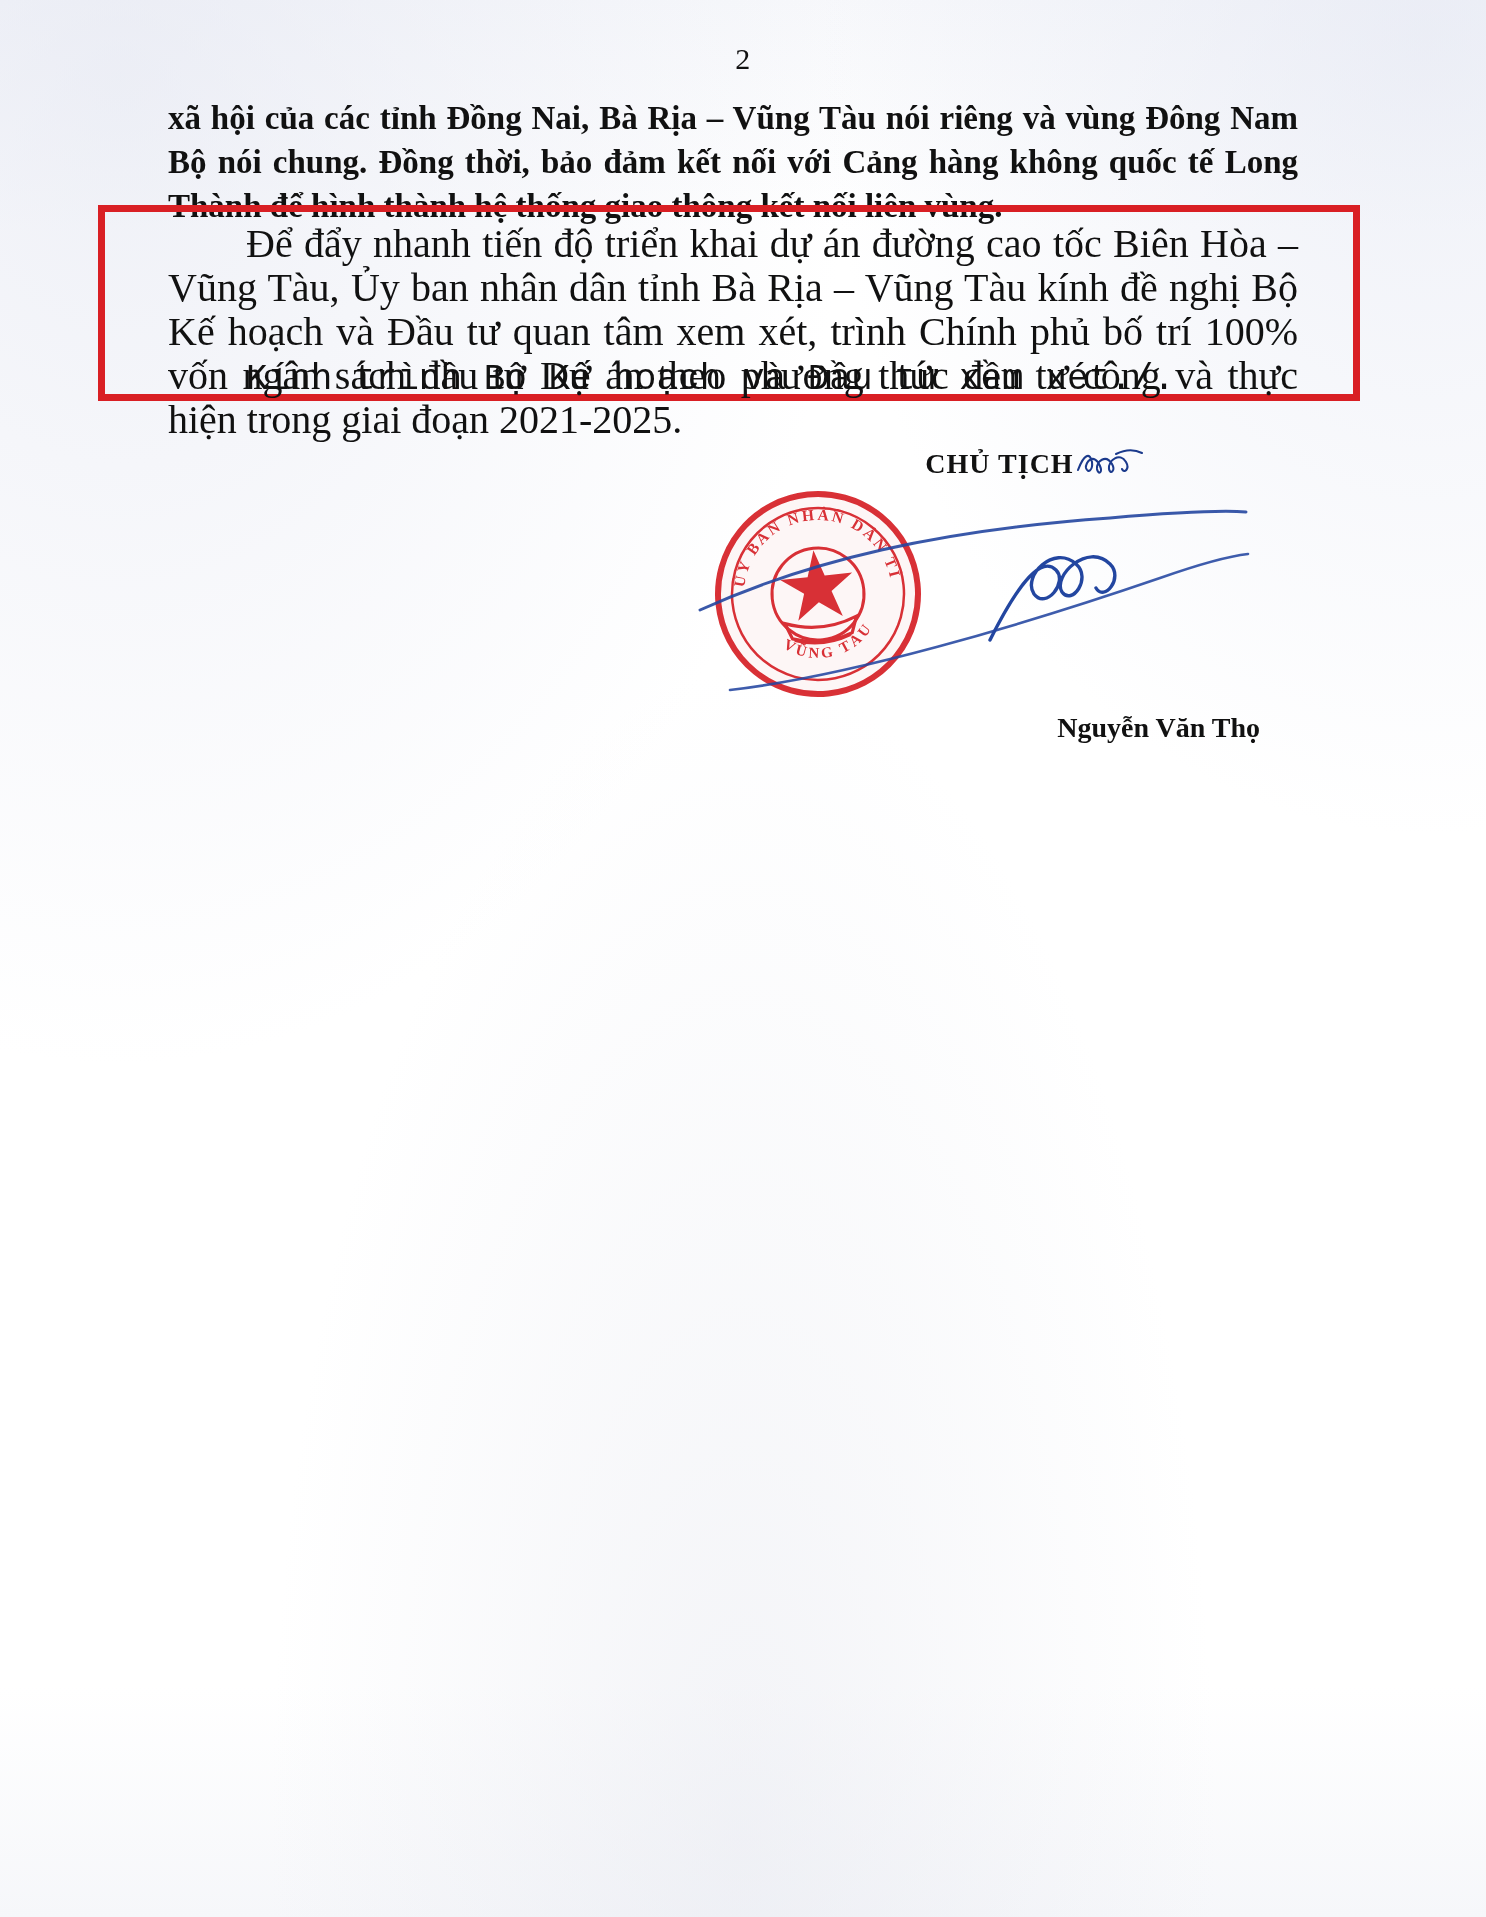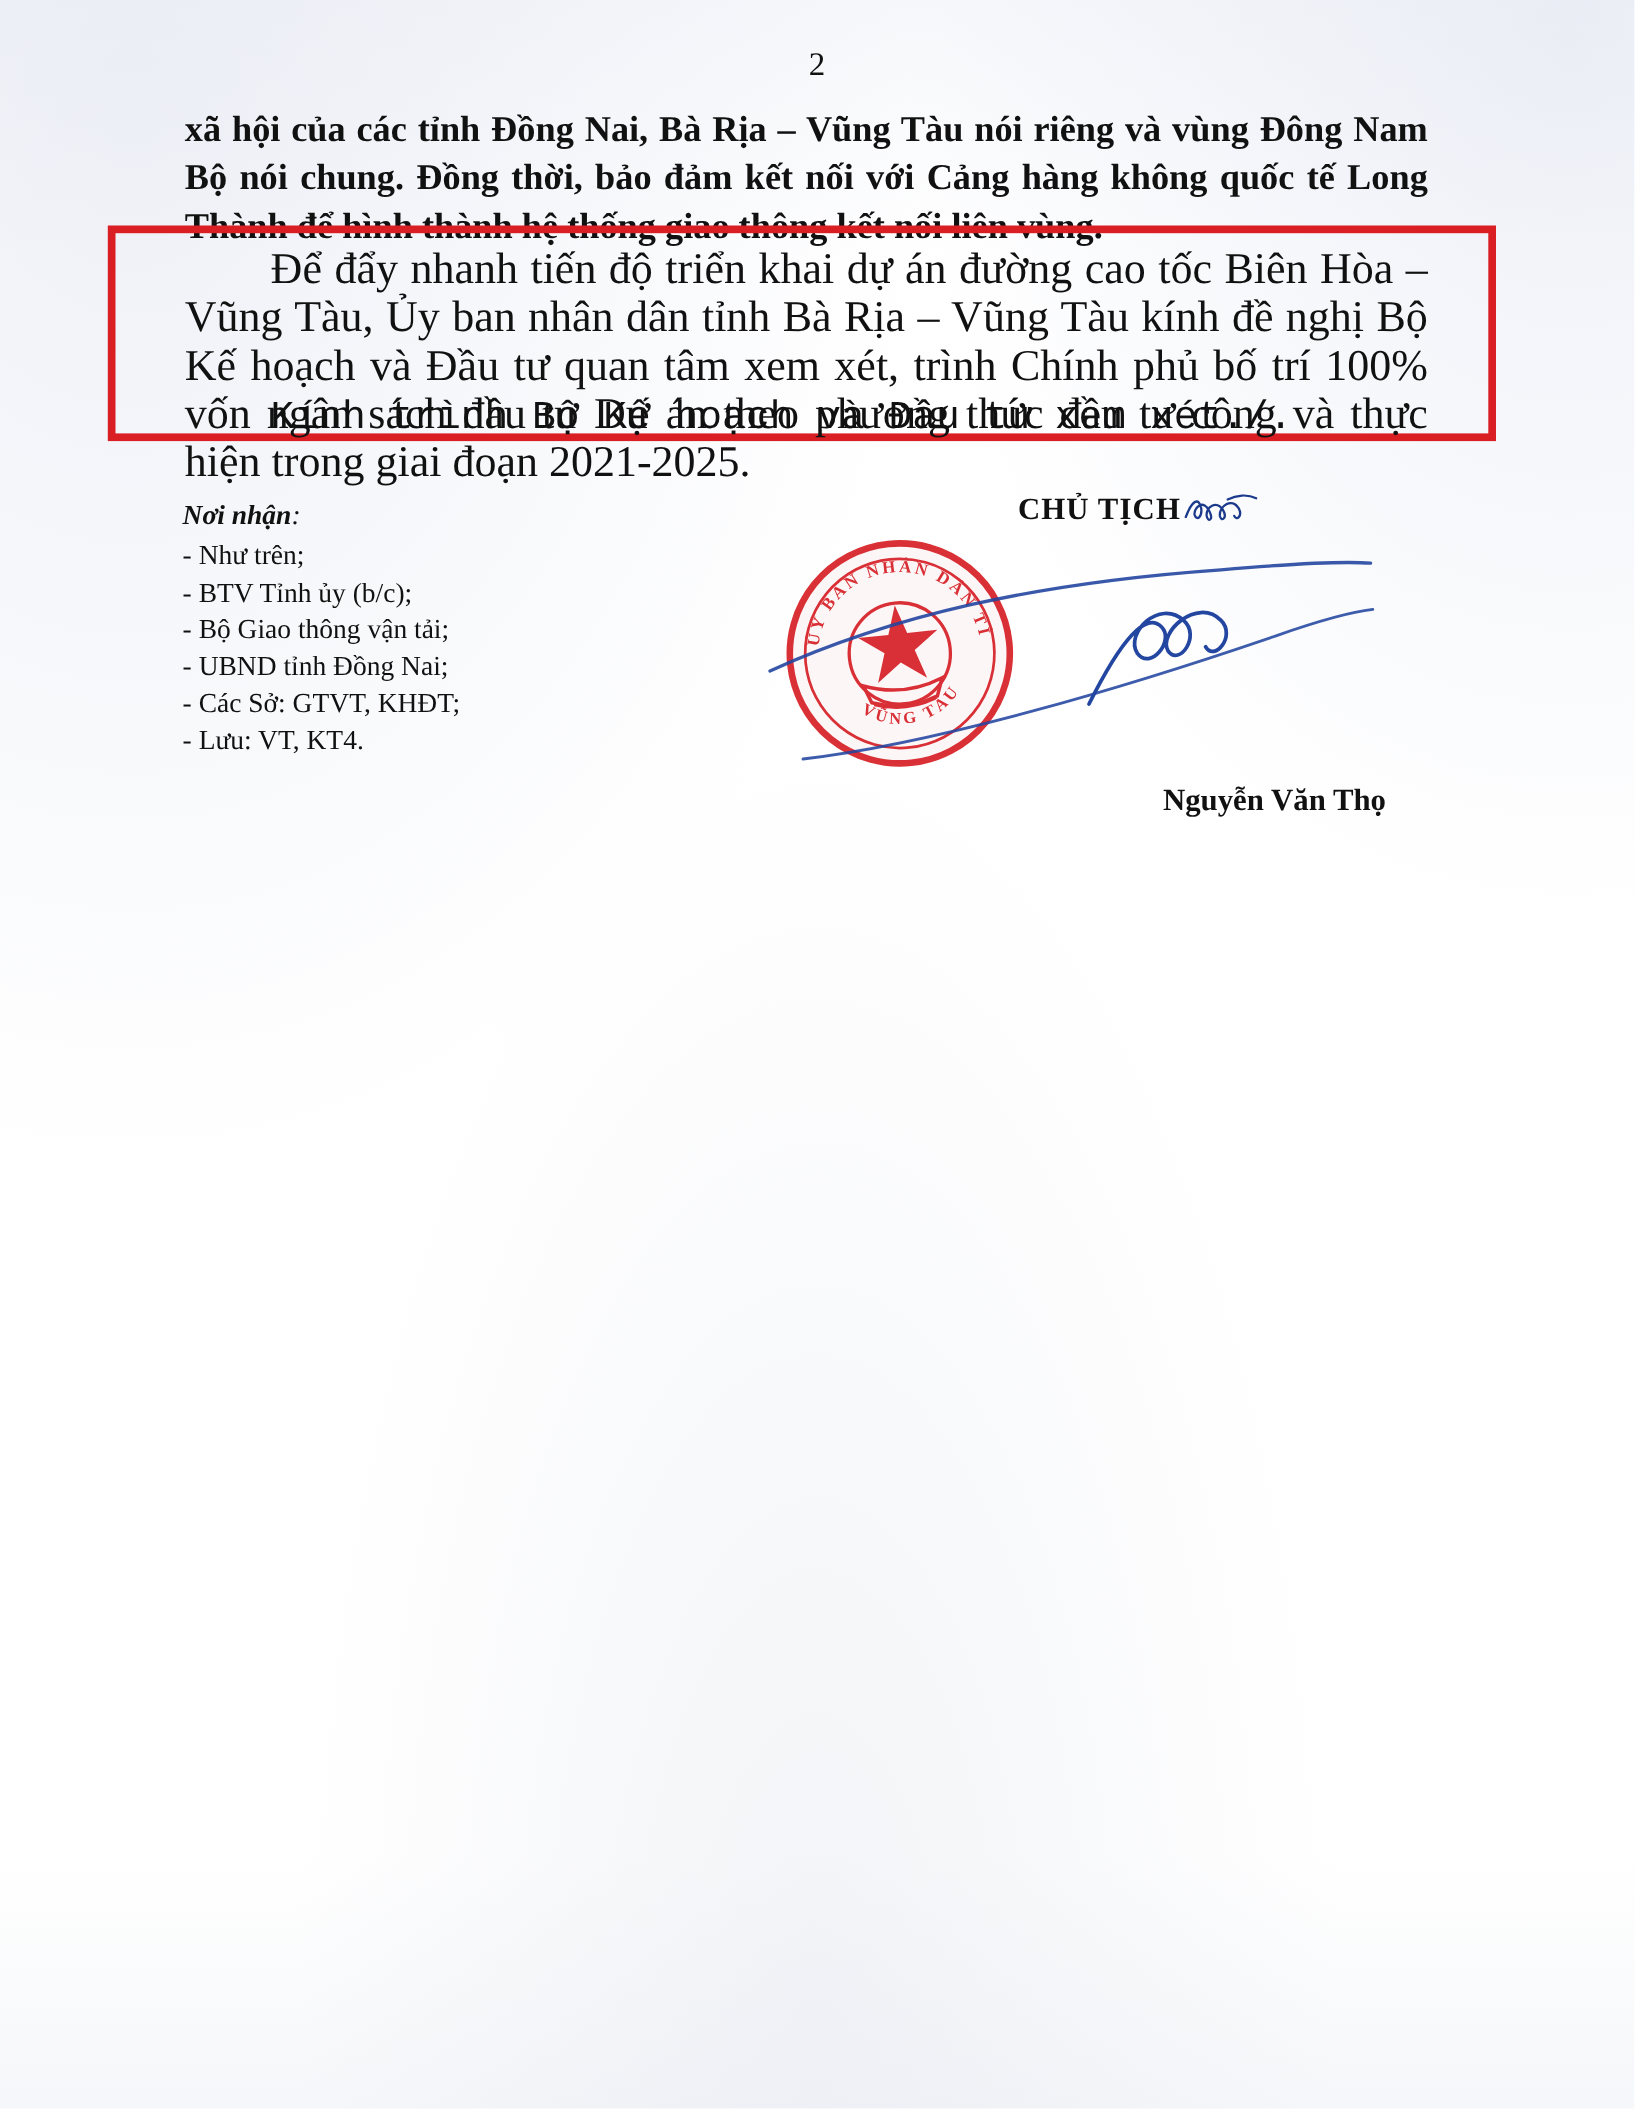--- a/index.html
+++ b/index.html
@@ -179,31 +179,20 @@
   </div>
 
   <div class="highlight-box"></div>
 
   <div class="boxed-para">
     <p class="para-indent">Để đẩy nhanh tiến độ triển khai dự án đường cao tốc Biên Hòa – Vũng Tàu, Ủy ban nhân dân tỉnh Bà Rịa – Vũng Tàu kính đề nghị Bộ Kế hoạch và Đầu tư quan tâm xem xét, trình Chính phủ bố trí 100% vốn ngân sách đầu tư Dự án theo phương thức đầu tư công và thực hiện trong giai đoạn 2021-2025.</p>
   </div>
 
   <div class="closing-line">Kính trình Bộ Kế hoạch và Đầu tư xem xét./.</div>
 
-  <div class="recipients">
-    <div class="recipients-title"><span>Nơi nhận</span><span class="colon">:</span></div>
-    <ul>
-      <li>- Như trên;</li>
-      <li>- BTV Tỉnh ủy (b/c);</li>
-      <li>- Bộ Giao thông vận tải;</li>
-      <li>- UBND tỉnh Đồng Nai;</li>
-      <li>- Các Sở: GTVT, KHĐT;</li>
-      <li>- Lưu: VT, KT4.</li>
-    </ul>
-  </div>
 
   <div class="signature-block">
     <span class="sig-title">
       <span>CHỦ TỊCH</span>
       <svg class="sig-title-scribble" viewBox="0 0 70 36">
         <path d="M4 26 C10 10, 16 8, 18 18 C19 26, 14 30, 12 24 C11 18, 20 8, 26 22 C29 29, 24 31, 23 25 C22 17, 32 10, 38 20 C42 27, 36 31, 35 25 C34 16, 46 8, 52 18 C56 25, 50 30, 48 25" fill="none" stroke="#1b3a8c" stroke-width="2.1" stroke-linecap="round"></path>
         <path d="M42 10 C50 6, 60 5, 68 9" fill="none" stroke="#1b3a8c" stroke-width="2" stroke-linecap="round"></path>
       </svg>
     </span>
   </div>

